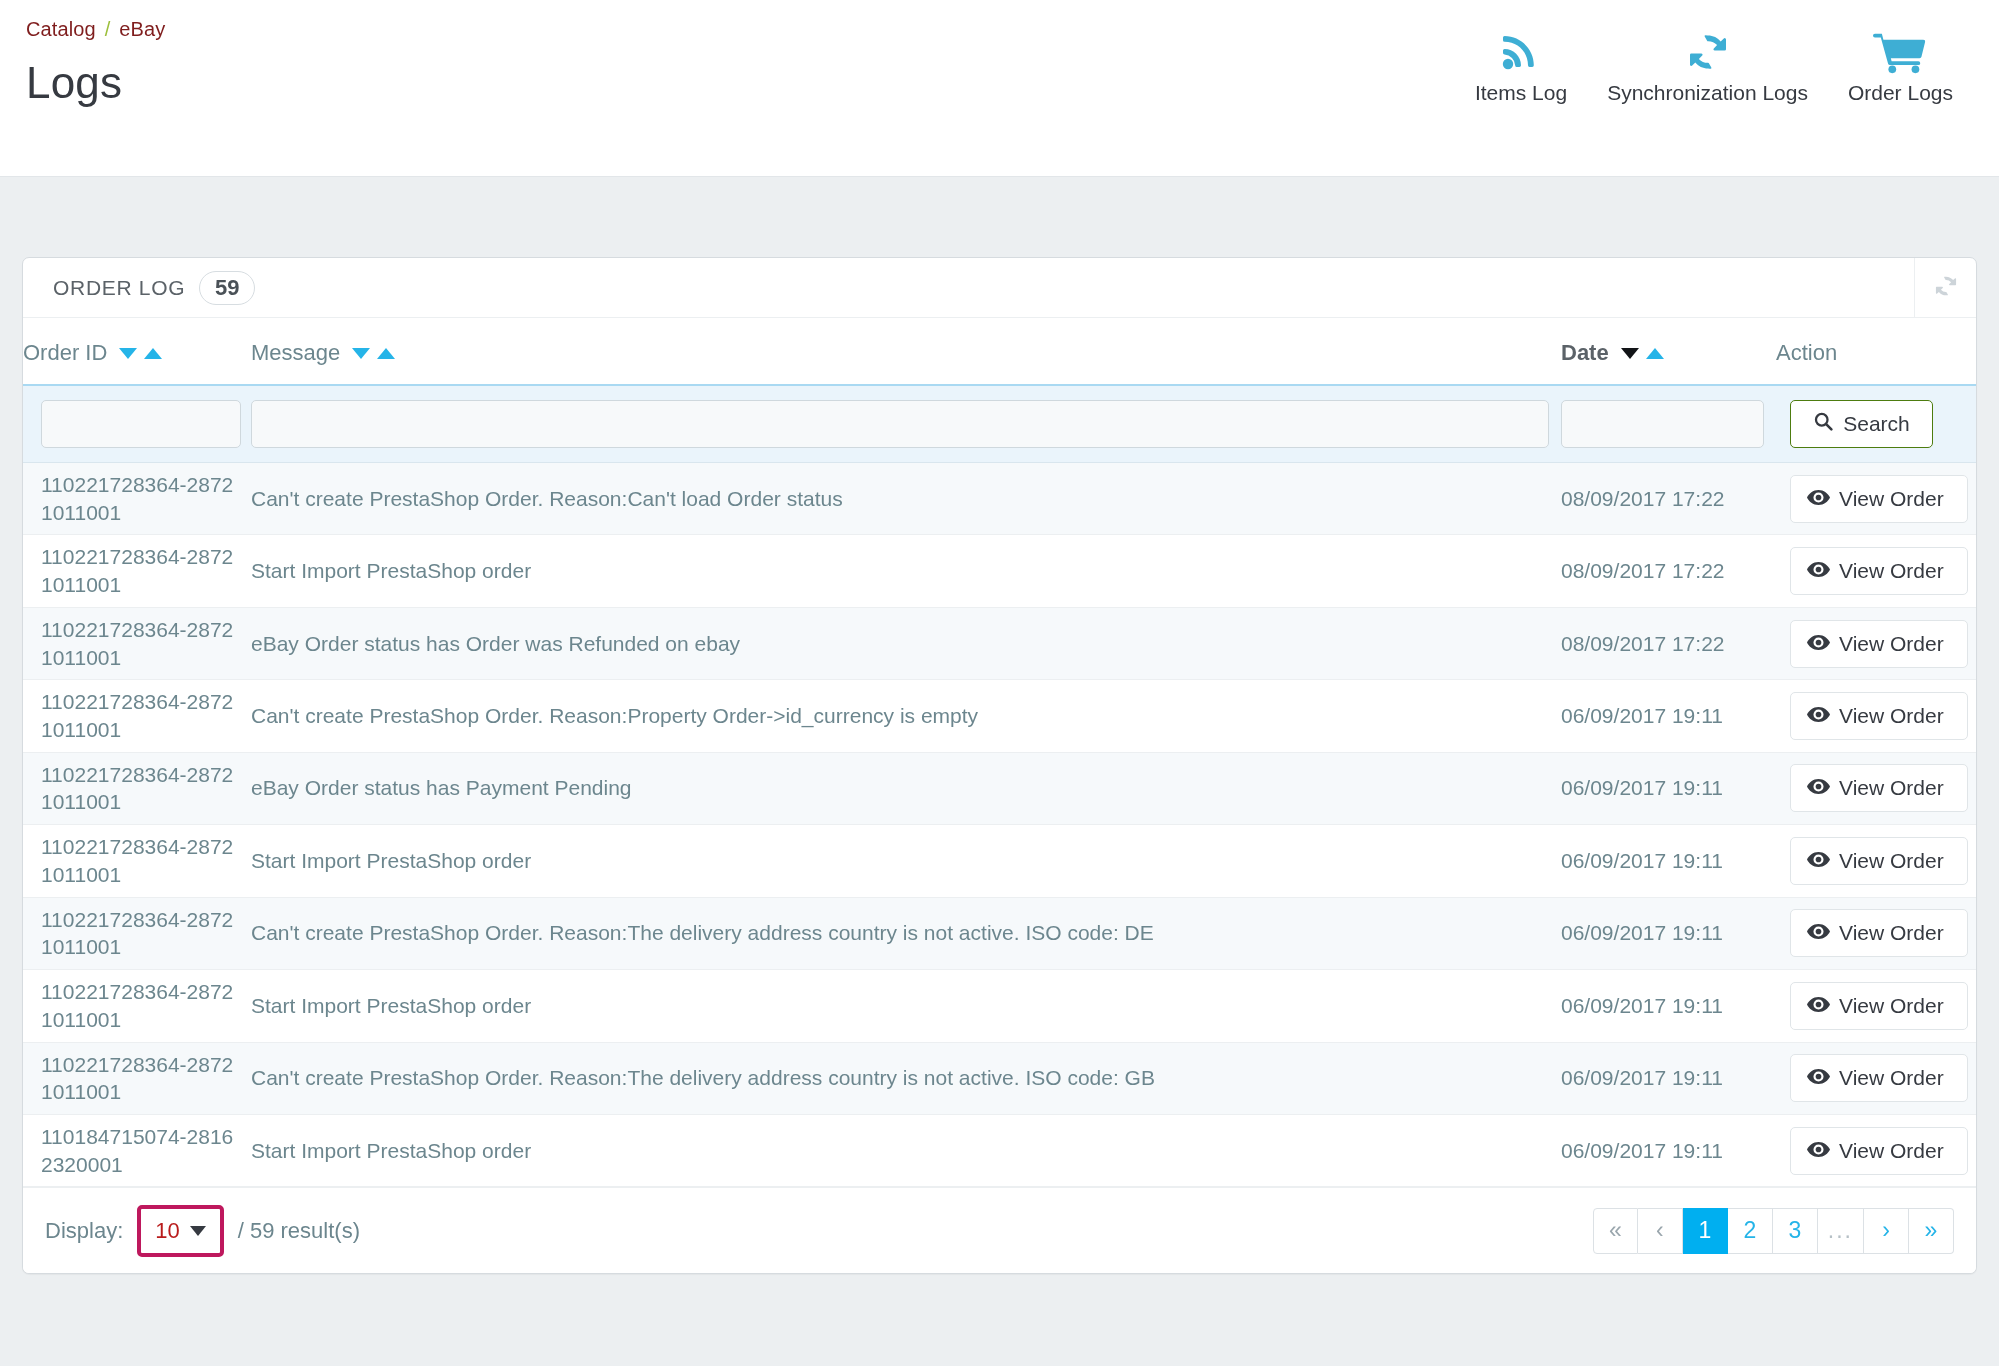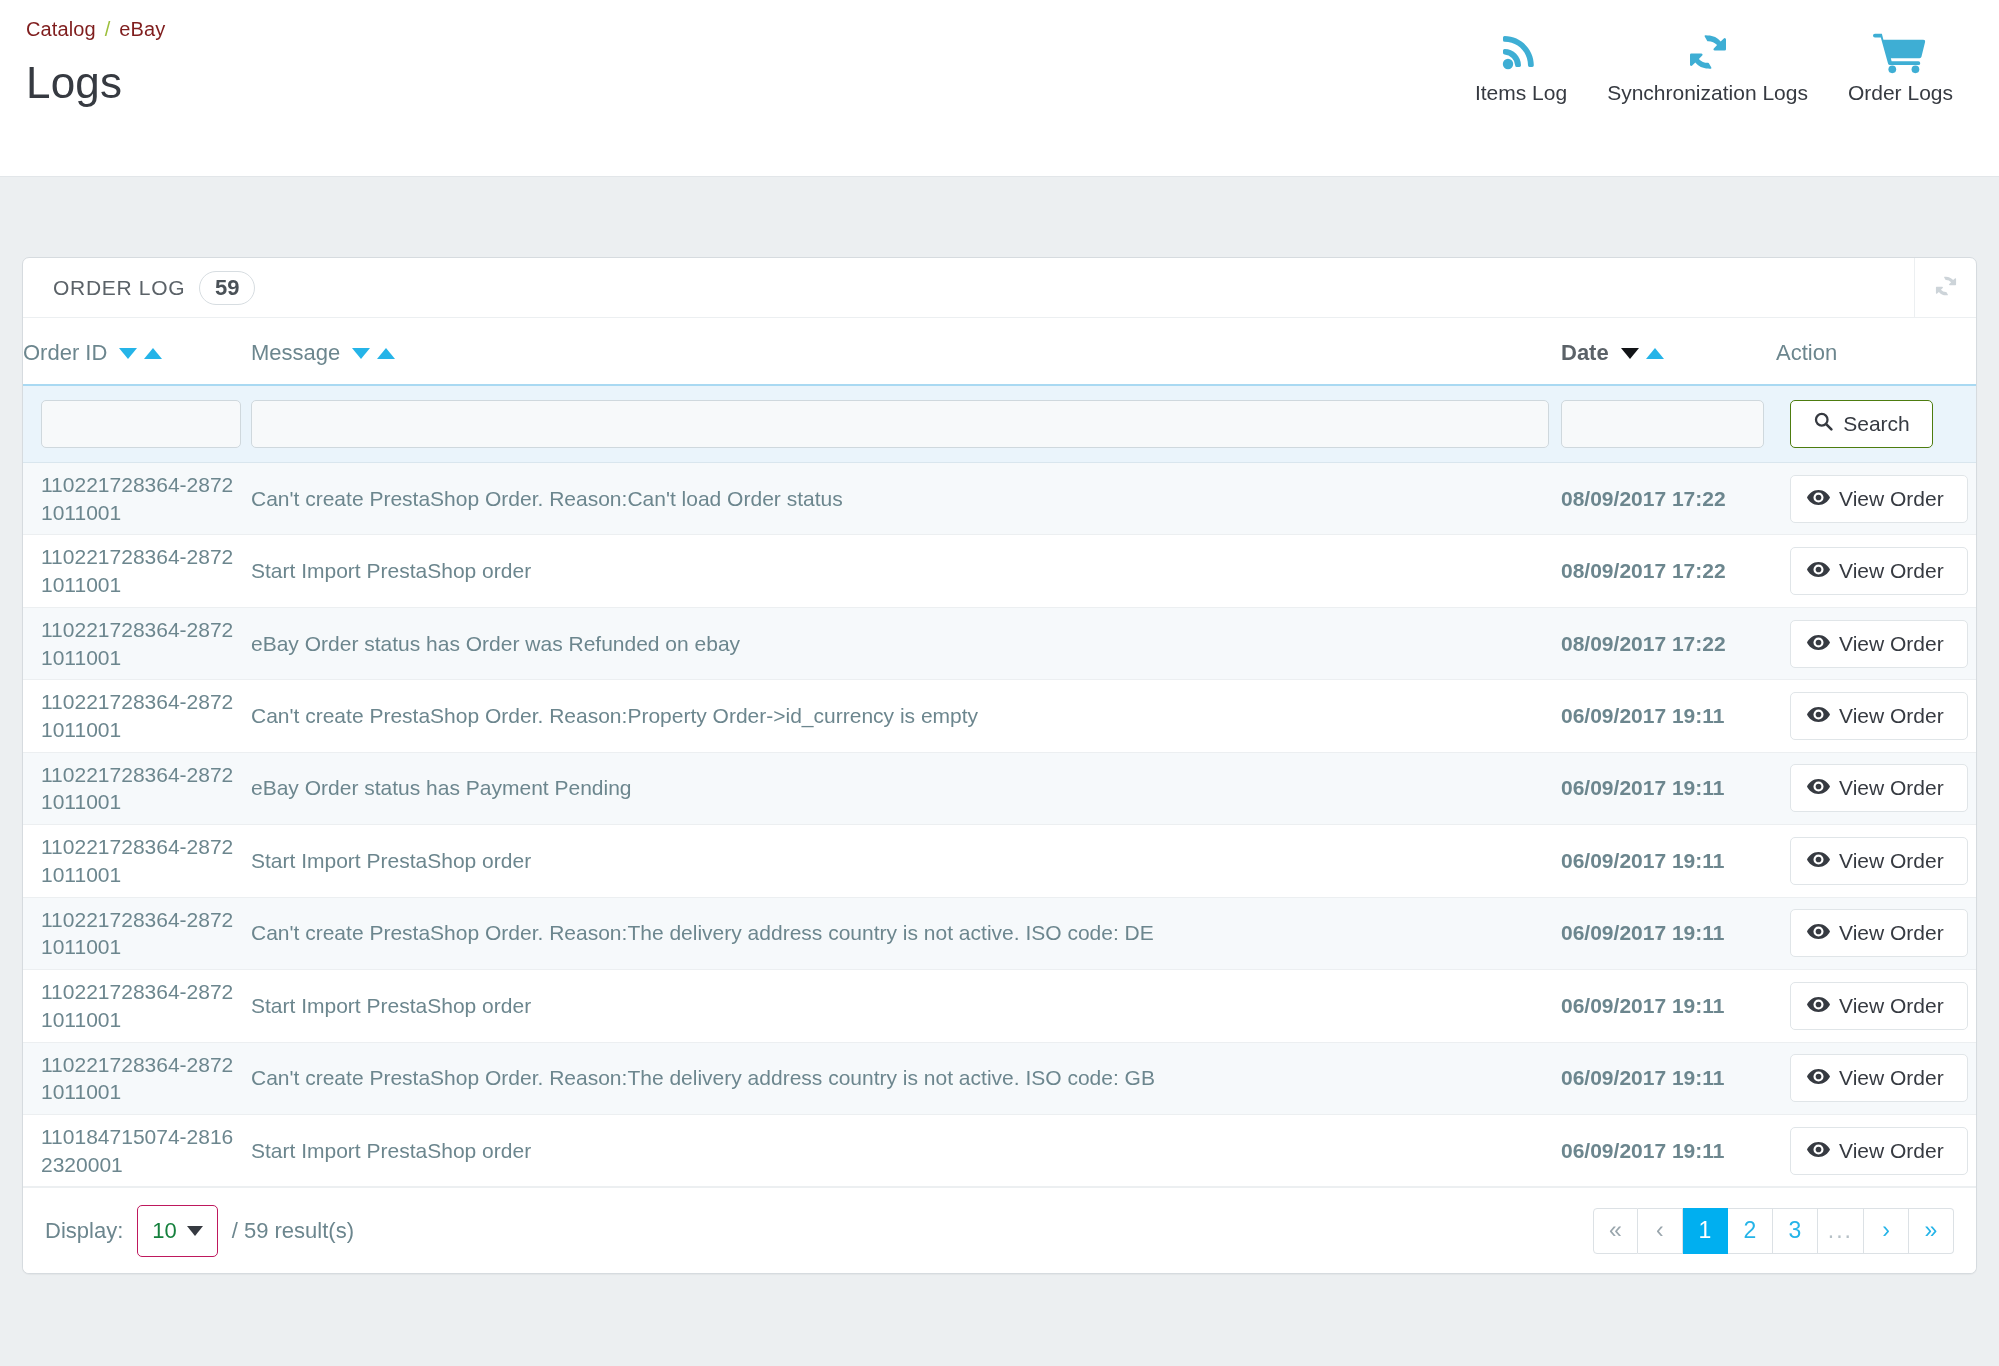--- a/index.html
+++ b/index.html
@@ -228,21 +228,21 @@
     padding-top: 8px;
     padding-bottom: 8px;
   }
   td.c-order {
     padding-left: 18px;
     padding-right: 12px;
     line-height: 1.32;
     word-break: break-all;
   }
   td.c-message { padding-right: 16px; color: #6c868e; }
-  td.c-date { text-align: left; color: #6c868e; white-space: nowrap; font-weight: bold; }
+  td.c-date { text-align: left; color: #6c868e; white-space: nowrap; }
   td.c-action { padding-left: 14px; padding-right: 18px; }
 
   .btn-view {
     display: inline-flex;
     align-items: center;
     gap: 9px;
     height: 48px;
     padding: 0 16px;
     min-width: 178px;
     background: #ffffff;
@@ -271,25 +271,25 @@
     gap: 14px;
     font-size: 22px;
     color: #6c868e;
   }
   .select-box {
     display: inline-flex;
     align-items: center;
     gap: 10px;
     height: 52px;
     padding: 0 14px;
-    border: 1px solid #be185d;
+    border: 4px solid #be185d;
     border-radius: 5px;
     background: #fff;
     font-size: 22px;
-    color: #15803d;
+    color: #b91c1c;
     cursor: pointer;
   }
   .select-caret {
     width: 0; height: 0;
     border-left: 8px solid transparent;
     border-right: 8px solid transparent;
     border-top: 10px solid #363a41;
   }
 
   .pagination {

